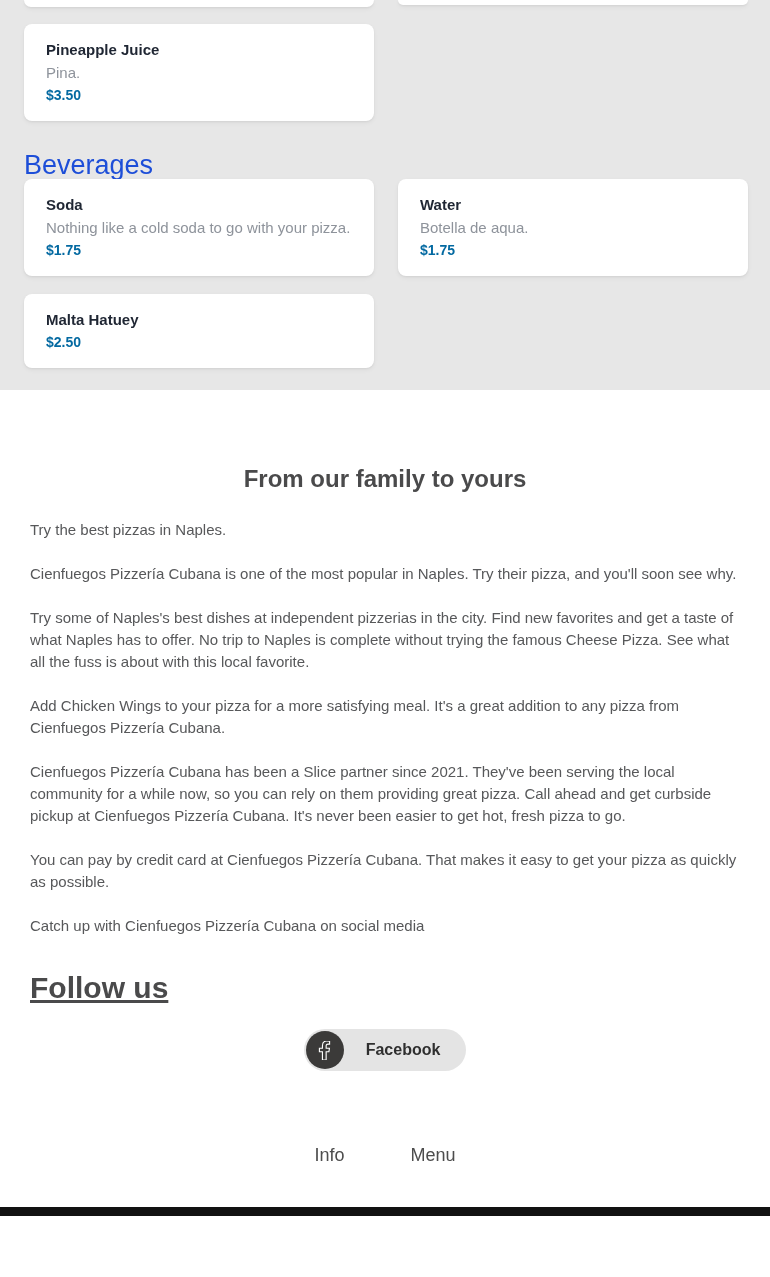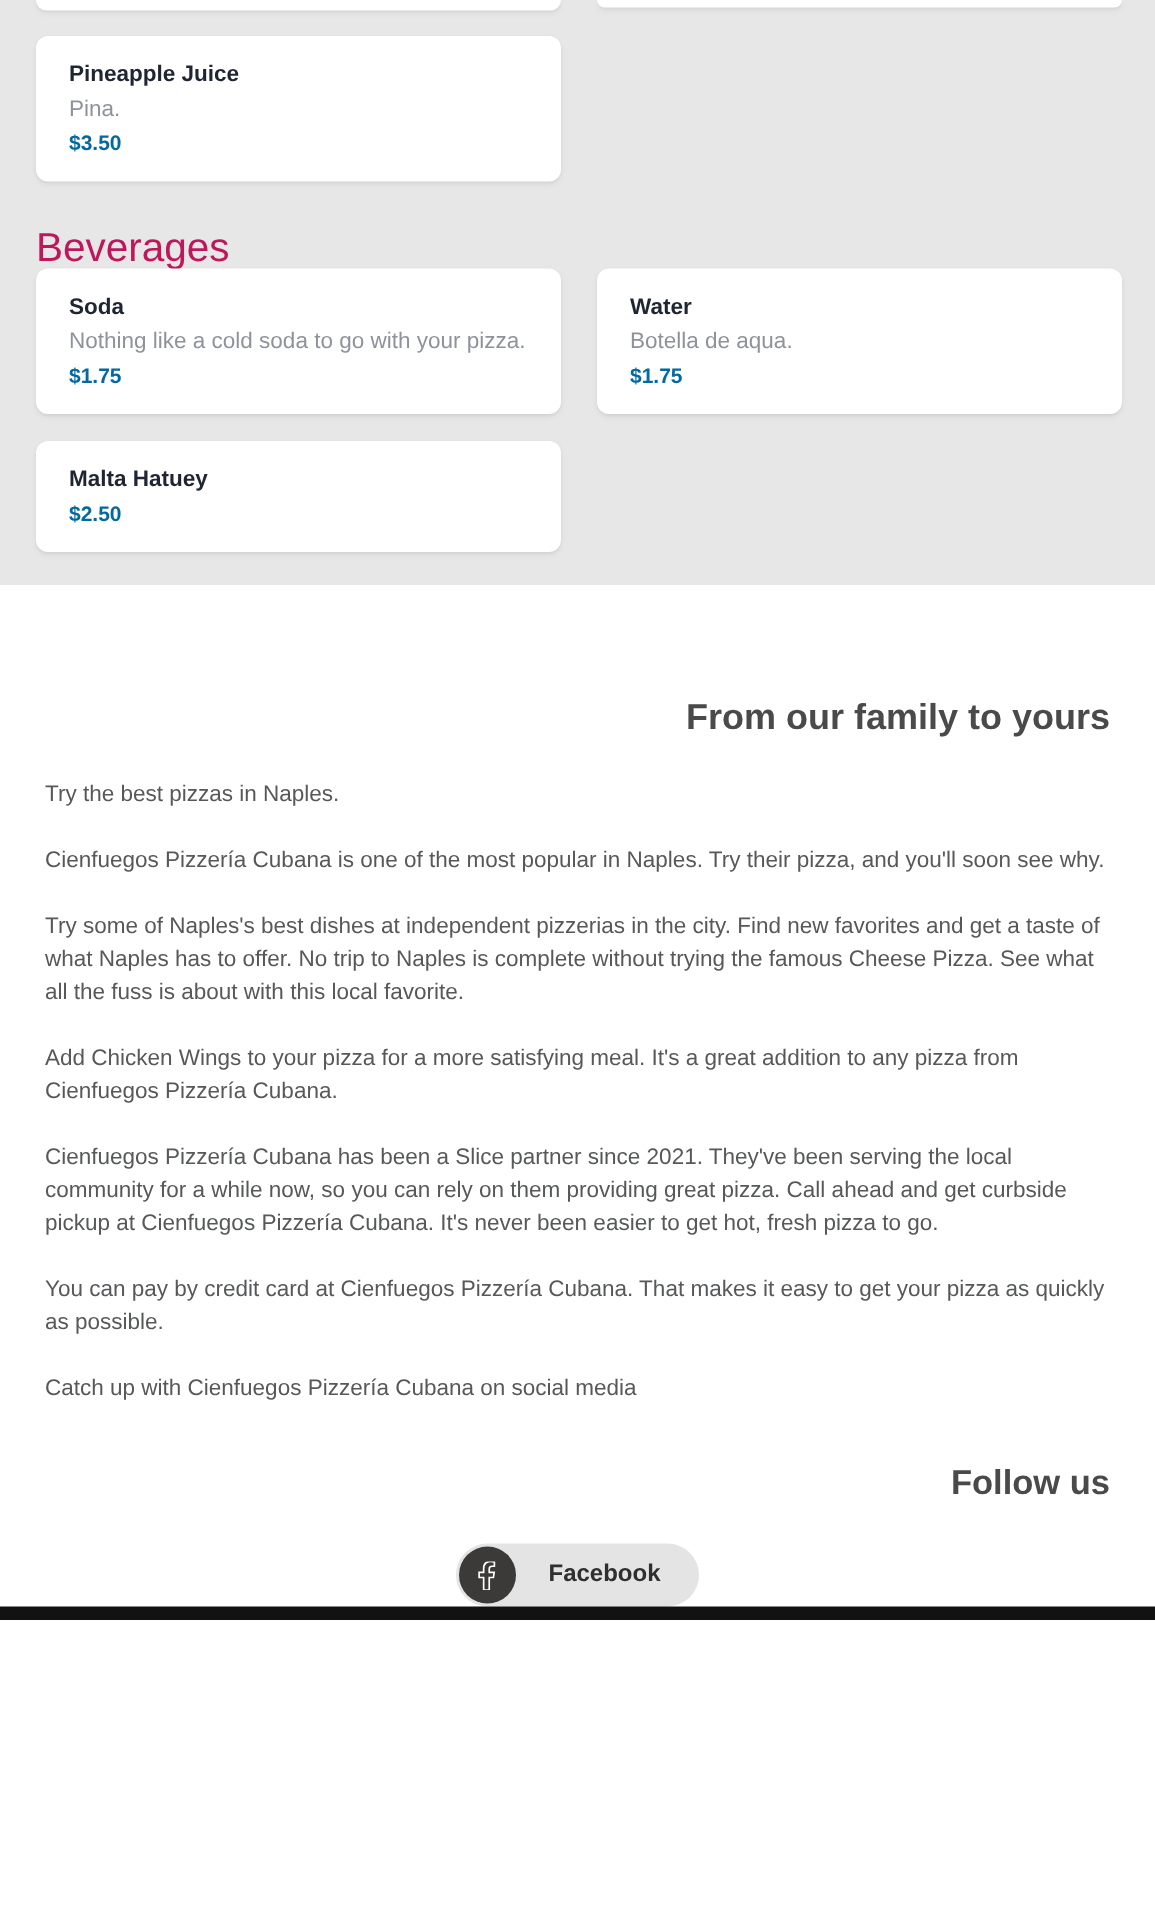--- a/index.html
+++ b/index.html
@@ -5,21 +5,21 @@
   * { box-sizing: border-box; }
   html, body { margin: 0; padding: 0; }
   body {
     width: 770px;
     font-family: "Liberation Sans", sans-serif;
     background: #ffffff;
   }
   .page {
     position: relative;
     width: 770px;
-    height: 1080px;
+    height: 1216px;
     overflow: hidden;
     background: #ffffff;
   }
 
   
   .menu-area {
     background: #e7e7e7;
     padding: 0 22px 22px 24px;
   }
   .grid {
@@ -59,56 +59,57 @@
     font-size: 14px;
     line-height: 23px;
     font-weight: bold;
     color: #0369a1;
   }
   .section-title {
     margin: 31px 0 0 0;
     font-size: 27px;
     line-height: 27px;
     font-weight: 400;
-    color: #be185d;
+    color: #1d4ed8;
   }
   .section-subtitle {
     margin: 13px 0 22px 0;
     font-size: 17px;
     line-height: 17px;
     color: #737373;
   }
   .stack-gap { height: 18px; }
 
   
   .about {
     padding: 74px 30px 0 30px;
     background: #ffffff;
   }
   .about-title {
     margin: 0 0 26px 0;
-    text-align: right;
+    text-align: center;
     font-size: 24px;
     line-height: 29px;
     font-weight: bold;
     color: #4a4a4b;
   }
   .about p {
     margin: 0 0 22px 0;
     font-size: 15px;
     line-height: 22px;
     color: #57585a;
   }
   .follow-title {
     margin: 37px 0 0 0;
-    text-align: right;
-    font-size: 23px;
+    text-align: left;
+    font-size: 30px;
     line-height: 28px;
     font-weight: bold;
     color: #4a4a4b;
+    text-decoration: underline;
   }
   .fb-row {
     margin-top: 27px;
     display: flex;
     justify-content: center;
   }
   .fb-button {
     display: inline-flex;
     align-items: center;
     height: 42px;

